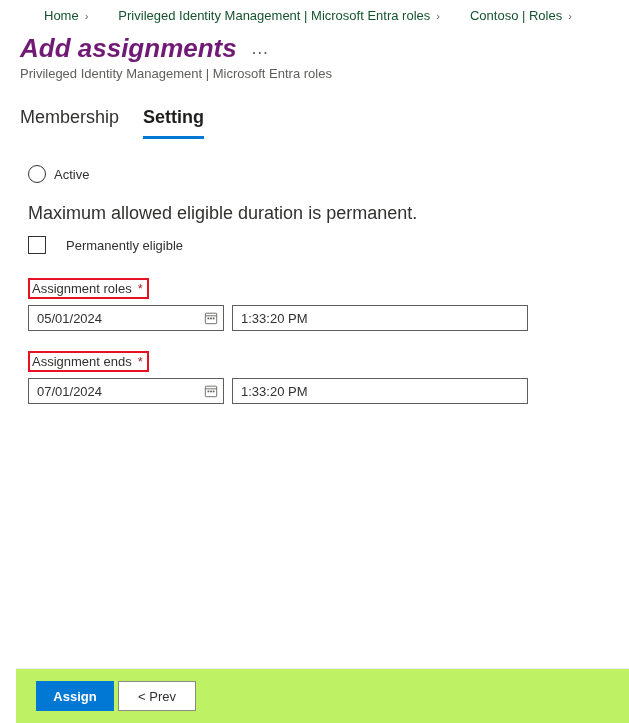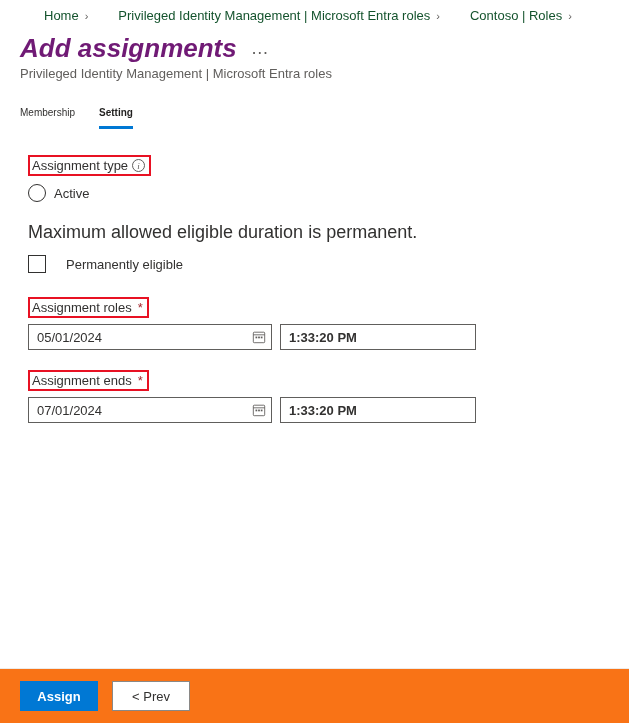--- a/index.html
+++ b/index.html
@@ -22,21 +22,21 @@
       flex-wrap: wrap;
     }
     .breadcrumb a { color: #14532d; text-decoration: none; cursor: pointer; margin-left: 24px; }
     .breadcrumb .chev { color: #605e5c; font-size: 11px; }
     .title-row { display: flex; align-items: center; gap: 10px; margin-top: 6px; }
     h1 { font-size: 26px; font-weight: 600; color: #701a75; font-style: italic; }
     .ellipsis { font-size: 18px; color: #605e5c; cursor: pointer; padding: 0 4px; }
     .subtitle { font-size: 13px; color: #605e5c; margin-top: 2px; margin-bottom: 20px; }
     .tabs { display: flex; gap: 24px; border-bottom: none; margin-bottom: 26px; }
     .tab {
-      font-size: 10px;
+      font-size: 18px;
       padding: 6px 0 8px 0;
       cursor: pointer;
       color: #323130;
     }
     .tab.active {
       font-weight: 600;
       border-bottom: 3px solid #0078d4;
       color: #201f1e;
     }
     .form-area { padding-left: 8px; }
@@ -75,47 +75,47 @@
       border-radius: 50%;
     }
     .static-text { font-size: 18px; color: #323130; margin-bottom: 12px; }
     .check-row { display: flex; align-items: center; gap: 20px; margin-bottom: 24px; cursor: pointer; }
     .checkbox {
       width: 18px; height: 18px;
       border: 1px solid #323130;
     }
     .req { color: #a4262c; margin-left: 2px; }
     .datetime-row { display: flex; gap: 8px; margin-top: 6px; margin-bottom: 20px; }
-    .date-wrap { position: relative; width: 244px; }
+    .date-wrap { position: relative; width: 196px; }
     .date-input, .time-input {
       height: 26px;
       border: 1px solid #605e5c;
       padding: 0 8px;
       font-size: 13px;
       font-family: inherit;
       color: #323130;
       background: #fff;
     }
     .date-input { width: 100%; padding-right: 28px; }
-    .time-input { width: 196px; font-weight: bold; }
+    .time-input { width: 296px; }
     .cal-icon {
       position: absolute;
       right: 6px; top: 50%;
       transform: translateY(-50%);
       width: 14px; height: 14px;
       pointer-events: none;
     }
     .footer {
       position: absolute;
-      left: 0; right: 0; bottom: 0;
+      left: 16px; right: 0; bottom: 0;
       border-top: 1px solid #edebe9;
       padding: 12px 20px;
       display: flex;
-      gap: 14px;
-      background: #f97316;
+      gap: 4px;
+      background: #bef264;
     }
     .btn {
       height: 30px;
       min-width: 78px;
       padding: 0 16px;
       font-size: 13px;
       font-family: inherit;
       border: 1px solid #8a8886;
       background: #fff;
       color: #323130;
@@ -145,24 +145,20 @@
   <span class="ellipsis">…</span>
 </div>
 <div class="subtitle">Privileged Identity Management | Microsoft Entra roles</div>
 
 <div class="tabs">
   <div class="tab">Membership</div>
   <div class="tab active">Setting</div>
 </div>
 
 <div class="form-area">
-  <span class="red-box">
-    <span class="section-label">Assignment type</span>
-    <span class="info-icon">i</span>
-  </span>
 
   <div class="radio-group">
     <div class="radio-row">
       <span class="radio-outer"></span>
       <span>Active</span>
     </div>
   </div>
 
   <div class="static-text">Maximum allowed eligible duration is permanent.</div>
 

